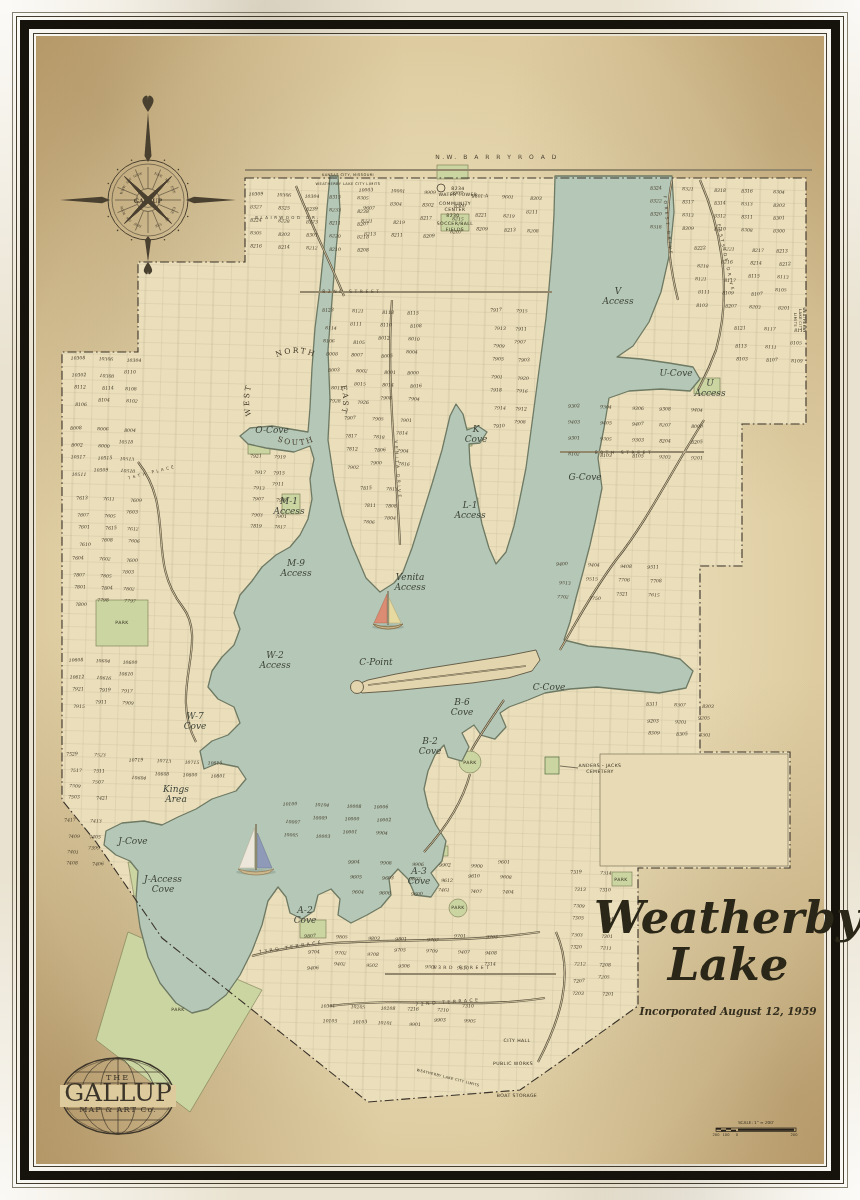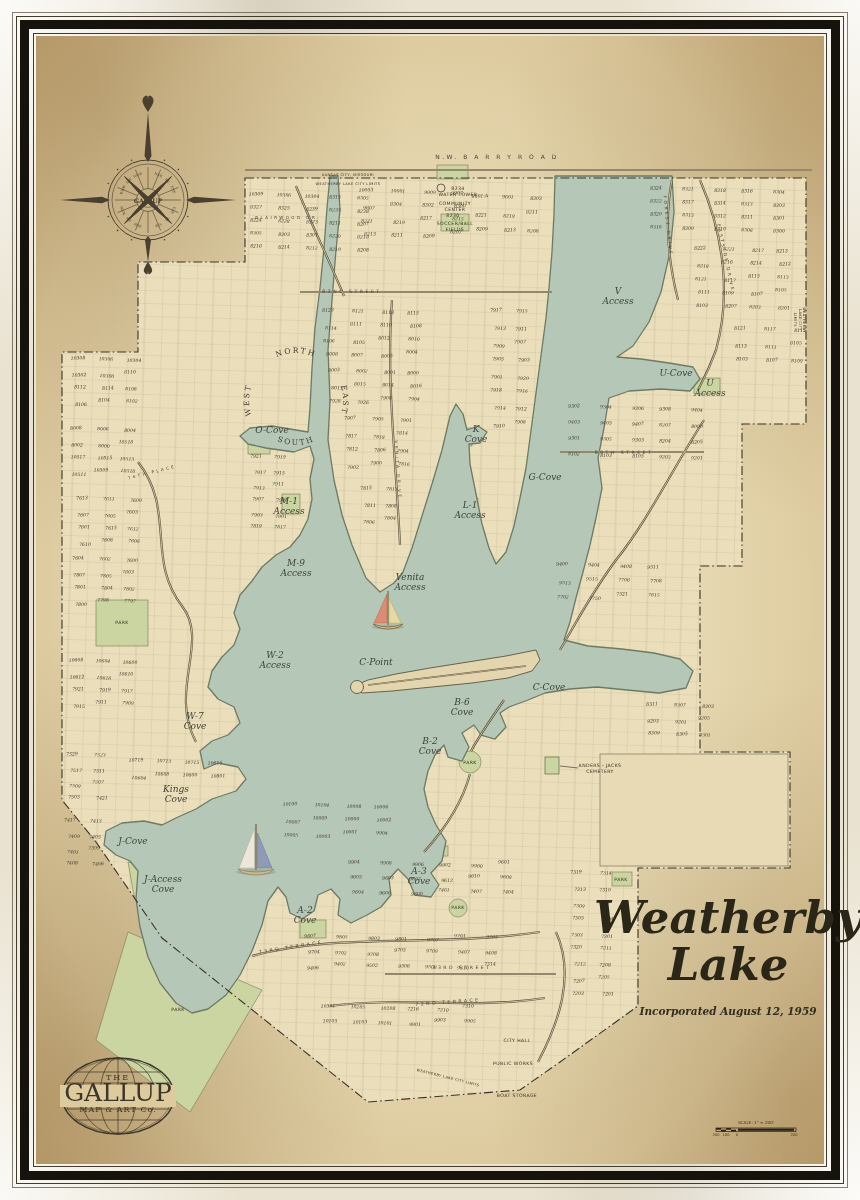--- a/index.html
+++ b/index.html
@@ -651,35 +651,35 @@
 Access</span>
         <span class="wlabel" style="left: 440px; top: 398px; transform: translate(-50%, -50%);">K
 Cove</span>
         <span class="wlabel" style="left: 434px; top: 474px; transform: translate(-50%, -50%);">L-1
 Access</span>
         <span class="wlabel" style="left: 239px; top: 624px; transform: translate(-50%, -50%);">W-2
 Access</span>
         <span class="wlabel" style="left: 159px; top: 685px; transform: translate(-50%, -50%);">W-7
 Cove</span>
         <span class="wlabel" style="left: 140px; top: 758px; transform: translate(-50%, -50%);">Kings
-Cove</span>
+Area</span>
         <span class="wlabel" style="left: 97px; top: 805px; transform: translate(-50%, -50%);">J-Cove</span>
         <span class="wlabel" style="left: 127px; top: 848px; transform: translate(-50%, -50%);">J-Access
 Cove</span>
         <span class="wlabel" style="left: 269px; top: 879px; transform: translate(-50%, -50%);">A-2
 Cove</span>
         <span class="wlabel" style="left: 383px; top: 840px; transform: translate(-50%, -50%);">A-3
 Cove</span>
         <span class="wlabel" style="left: 394px; top: 710px; transform: translate(-50%, -50%);">B-2
 Cove</span>
         <span class="wlabel" style="left: 426px; top: 671px; transform: translate(-50%, -50%);">B-6
 Cove</span>
         <span class="wlabel" style="left: 513px; top: 651px; transform: translate(-50%, -50%);">C-Cove</span>
         <span class="wlabel" style="left: 340px; top: 626px; transform: translate(-50%, -50%);">C-Point</span>
-        <span class="wlabel" style="left: 509px; top: 441px; transform: translate(-50%, -50%);">G-Cove</span>
+        <span class="wlabel" style="left: 549px; top: 441px; transform: translate(-50%, -50%);">G-Cove</span>
         <span class="wlabel" style="left: 640px; top: 337px; transform: translate(-50%, -50%);">U-Cove</span>
         <span class="wlabel" style="left: 674px; top: 352px; transform: translate(-50%, -50%);">U
 Access</span>
         <span class="wlabel" style="left: 582px; top: 260px; transform: translate(-50%, -50%);">V
 Access</span>
         <span class="street" style="left: 461px; top: 120px; transform: translate(-50%, -50%); font-size: 6px;">N.W.   B A R R Y   R O A D</span>
         <span class="street" style="left: 316px; top: 255px; transform: translate(-50%, -50%); font-size: 4.6px;">82ND STREET</span>
         <span class="street" style="left: 588px; top: 416px; transform: translate(-50%, -50%); font-size: 4.6px;">80TH STREET</span>
         <span class="street" style="left: 255px; top: 911px; transform: translate(-50%, -50%) rotate(-9deg); font-size: 4.6px;">73RD TERRACE</span>
         <span class="street" style="left: 426px; top: 931px; transform: translate(-50%, -50%); font-size: 4.6px;">73RD STREET</span>

